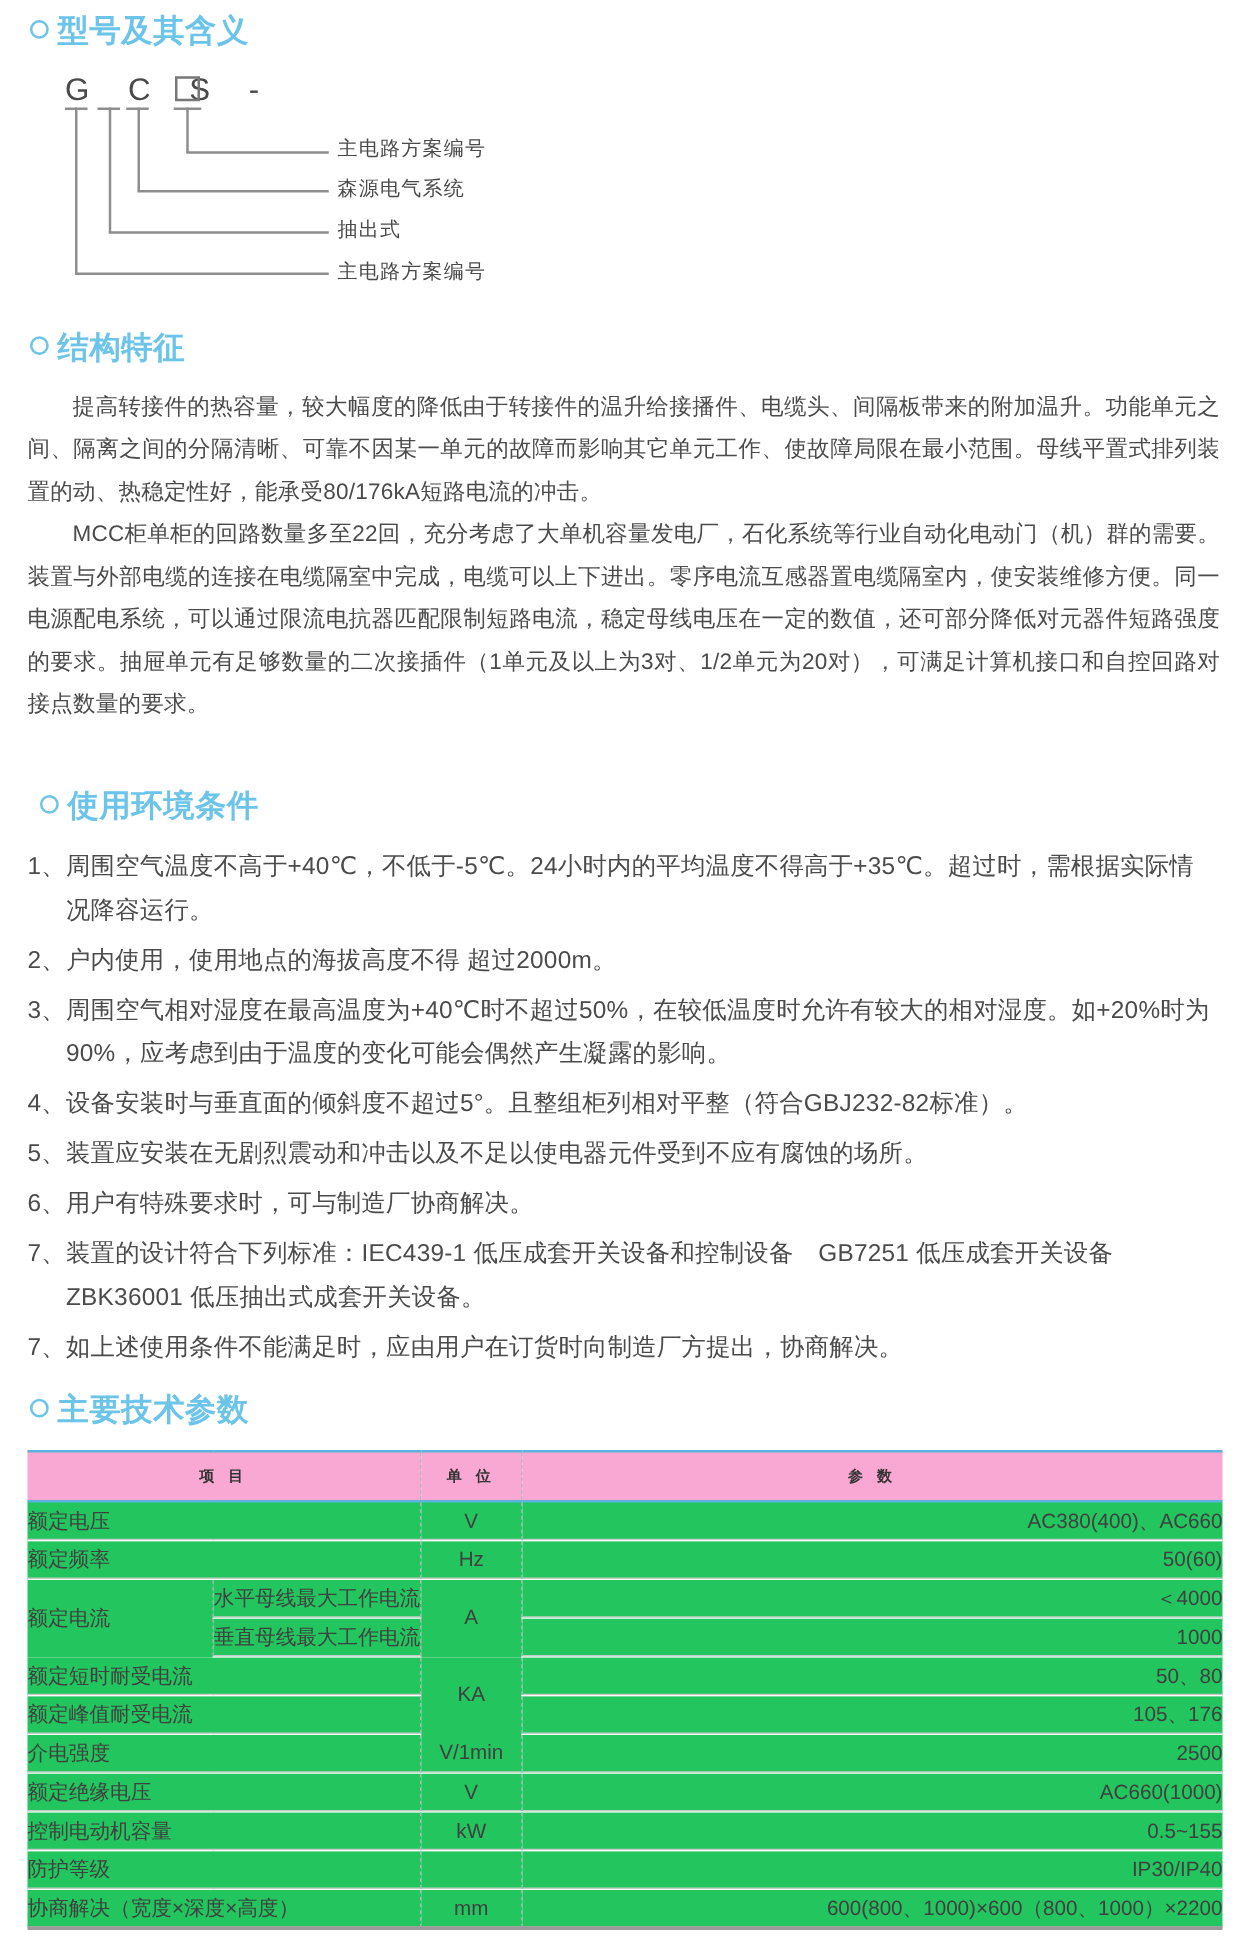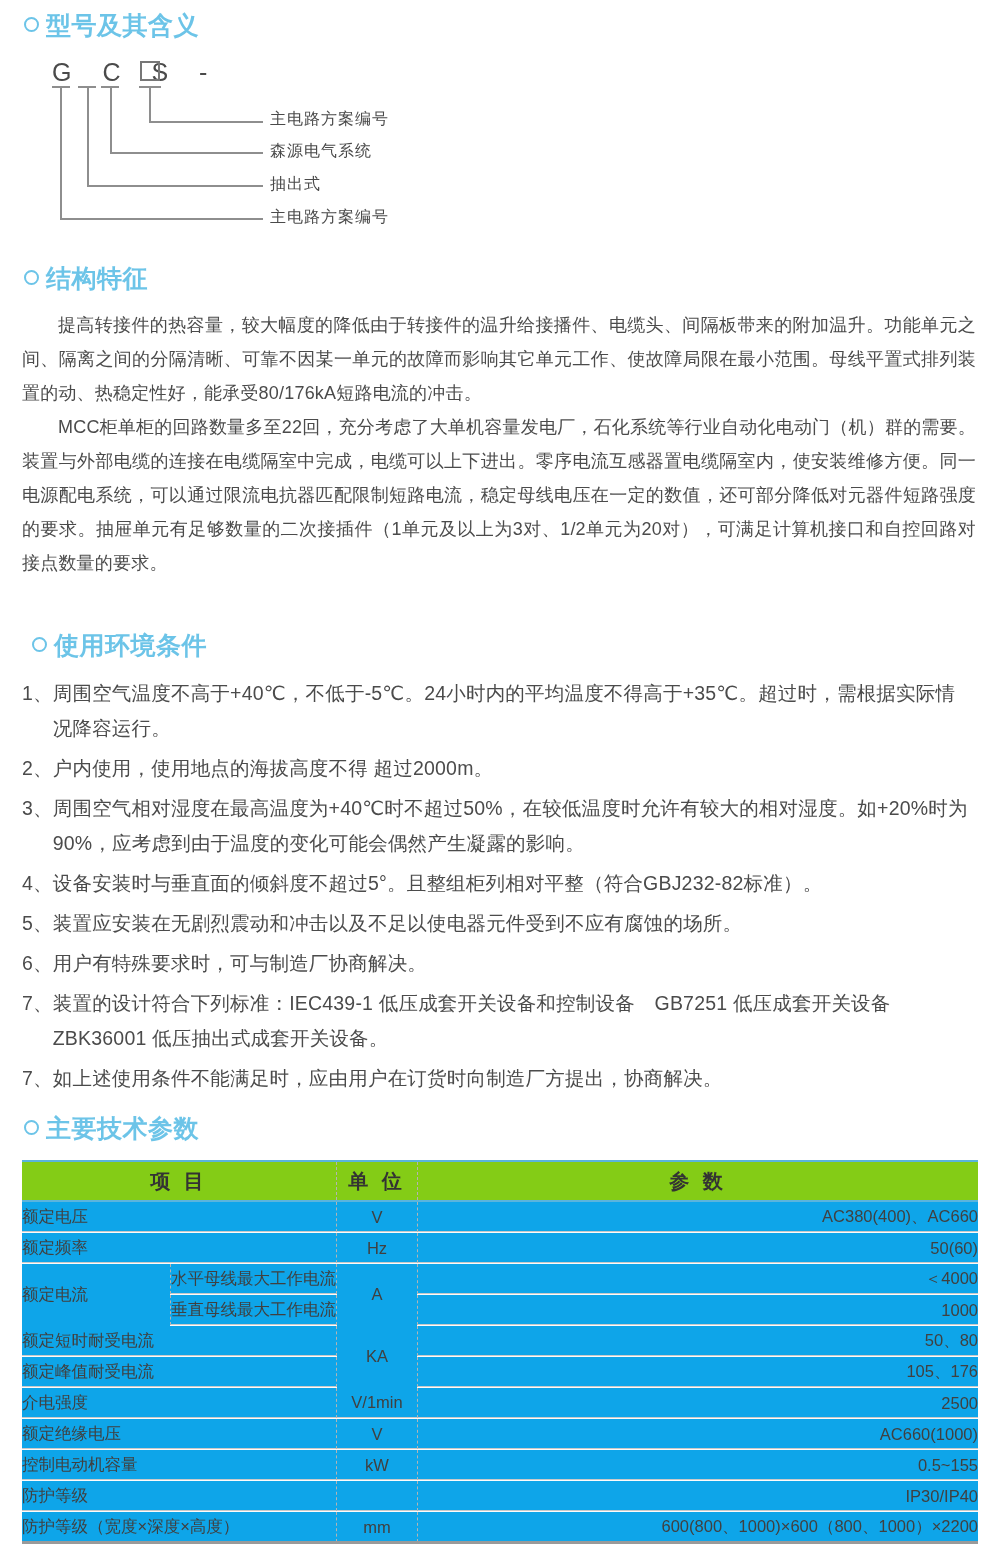--- a/index.html
+++ b/index.html
@@ -100,30 +100,30 @@
     border-collapse: collapse;
     font-size: 16.5px;
     color: #404040;
   }
   .params-table th, .params-table td {
     padding: 0;
     vertical-align: middle;
   }
   .params-table thead th {
     height: 38px;
-    background: #84cc16;
+    background: #f9a8d4;
     font-weight: 700;
-    font-size: 20px;
+    font-size: 12px;
     letter-spacing: 4px;
     border-top: 2.5px solid #5ab4dd;
     border-bottom: 2.5px solid #5ab4dd;
     color: #333;
   }
   .params-table tbody td {
-    background: #0ea5e9;
+    background: #22c55e;
     height: 30px;
     border-bottom: 1.5px solid #fbfbfb;
     box-shadow: inset 0 -1px 0 #c9c9c9;
   }
   .params-table tbody tr:last-child td {
     border-bottom: none;
     box-shadow: inset 0 -1px 0 #c9c9c9;
   }
   .cell-item {
     padding-left: 18px;
@@ -324,21 +324,21 @@
         <td class="cell-param">0.5~155</td>
       </tr>
 
       <tr>
         <td class="cell-item col-item" colspan="2">防护等级</td>
         <td class="cell-unit col-unit"></td>
         <td class="cell-param">IP30/IP40</td>
       </tr>
 
       <tr>
-        <td class="cell-item col-item" colspan="2">防护等级（宽度×深度×高度）</td>
+        <td class="cell-item col-item" colspan="2">协商解决（宽度×深度×高度）</td>
         <td class="cell-unit col-unit">mm</td>
         <td class="cell-param">600(800、1000)×600（800、1000）×2200</td>
       </tr>
 
     </tbody>
   </table>
 
   <div class="table-bottom-rule"></div>
 
 </div>

